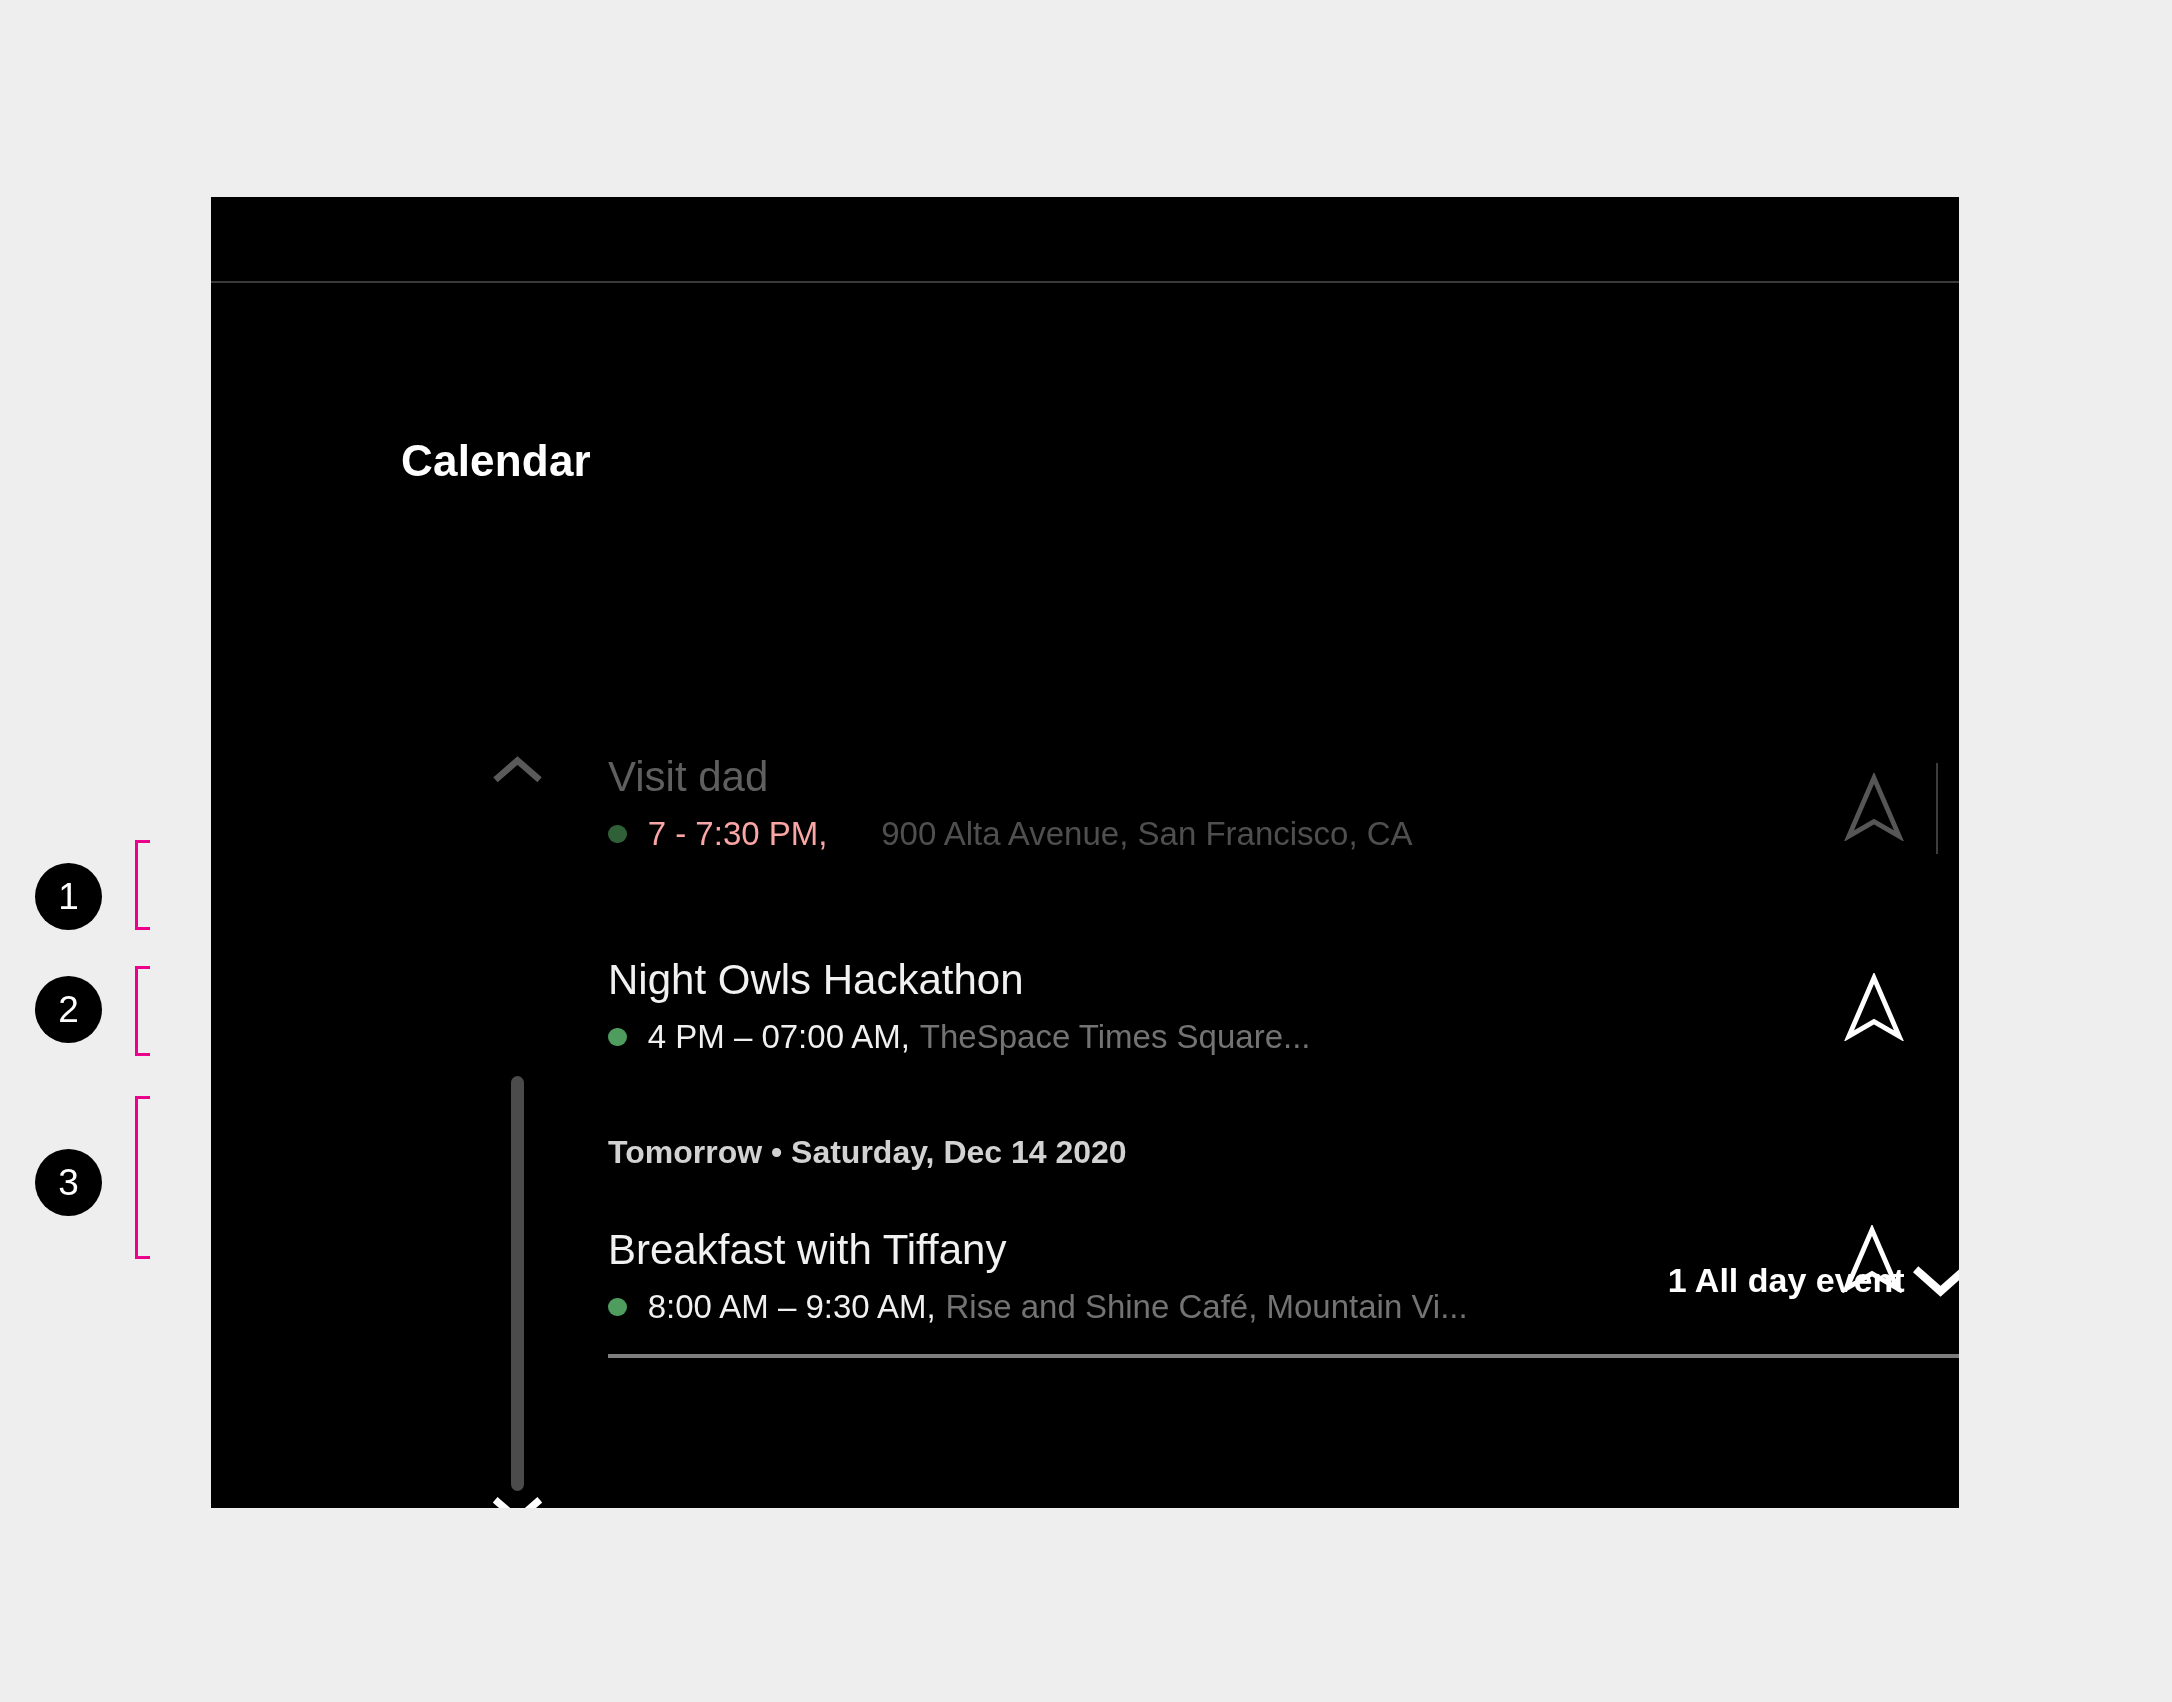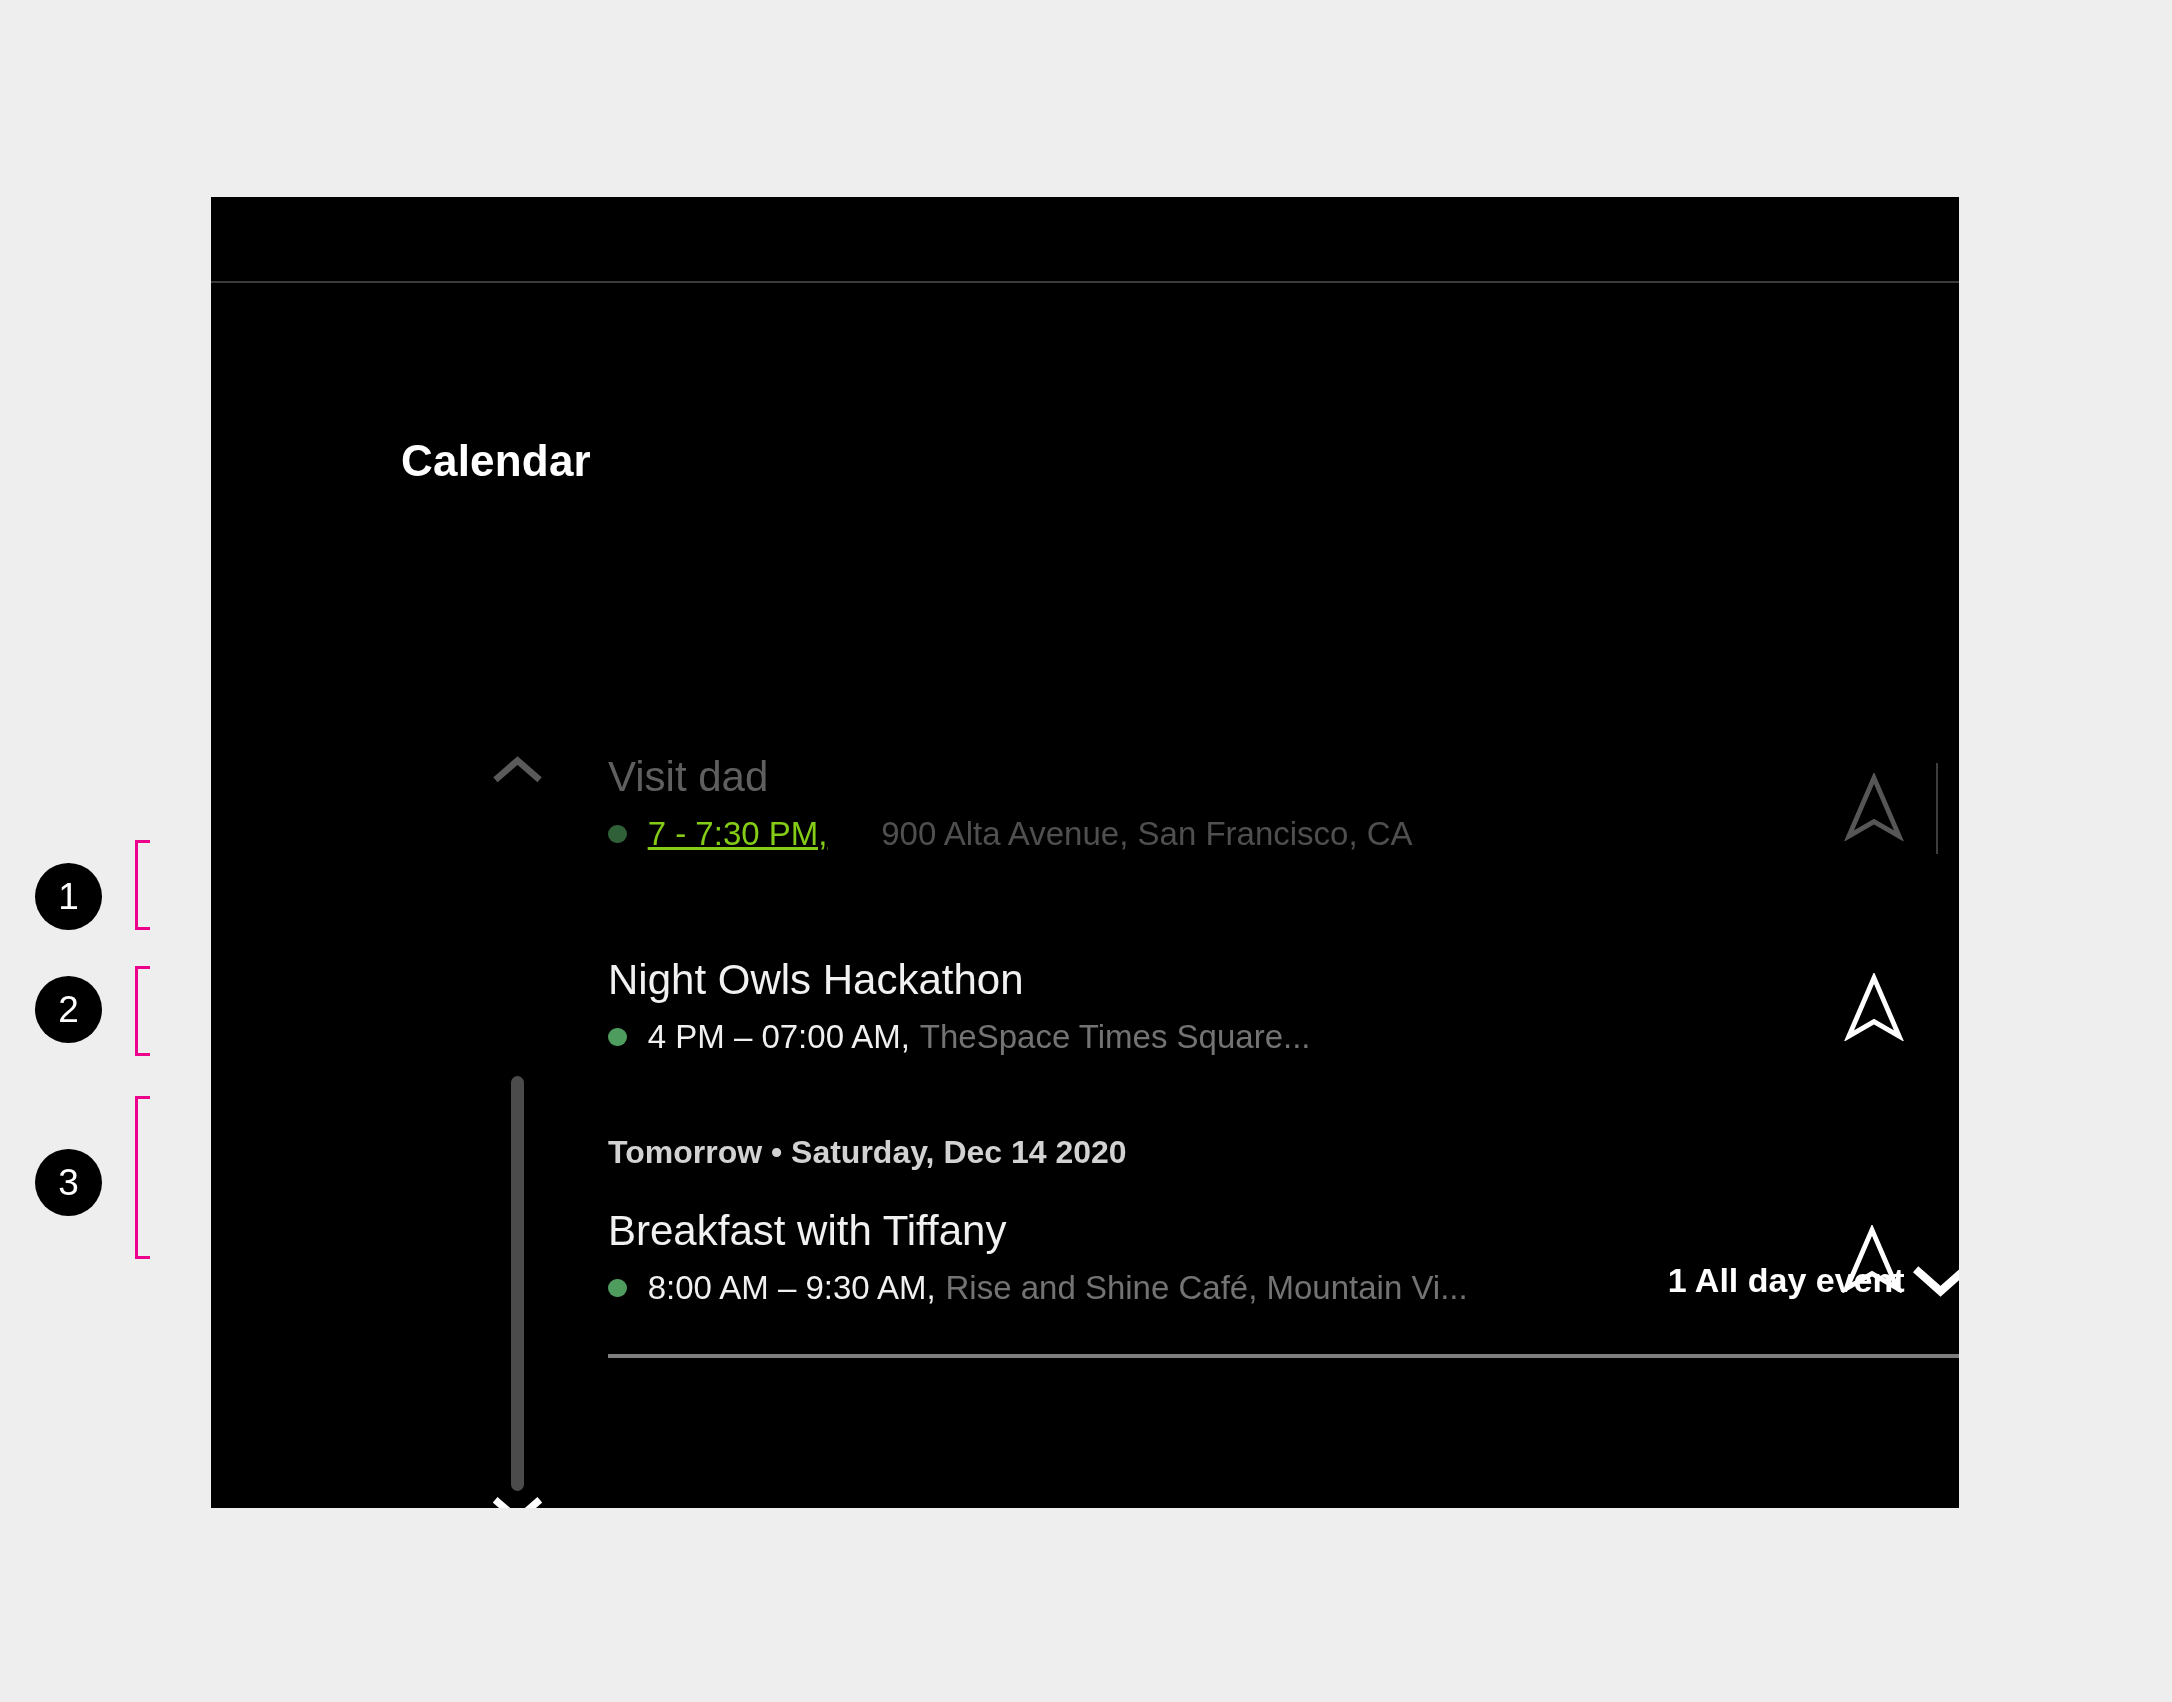--- a/index.html
+++ b/index.html
@@ -148,21 +148,21 @@
     font-size: 33px;
     color: #f0f0f0;
   }
   .sub-loc {
     font-size: 33px;
     color: #737373;
   }
 
   
   #event-row-0 .event-title { color: #5f5f5f; }
-  #event-row-0 .sub-time    { color: #84cc16; text-decoration: underline; }
+  #event-row-0 .sub-time    { color: #fca5a5; }
   #event-row-0 .sub-loc     { color: #4f4f4f; margin-left: 44px; }
   #event-row-0 .cal-dot     { background: #2f6038; }
 
   
   .row-actions {
     position: absolute;
     display: flex;
     align-items: center;
   }
   .icon-btn {
@@ -316,21 +316,21 @@
       <span id="all-day-label">1 All day event</span>
       <span id="all-day-chevron">
         <svg width="55" height="36" viewBox="0 0 68 44">
           <polyline points="7,12 34,36 61,12" fill="none" stroke="#ffffff" stroke-width="10" stroke-linecap="square" stroke-linejoin="miter"></polyline>
         </svg>
       </span>
     </div>
 
     <div id="section-separator"></div>
 
-    <div class="event-row" id="event-row-2" style="top:927px;">
+    <div class="event-row" id="event-row-2" style="top:946px;">
       <div class="event-title">Breakfast with Tiffany</div>
       <div class="event-sub">
         <span class="cal-dot"></span>
         <span class="sub-time">8:00 AM – 9:30 AM,</span>
         <span style="width:9.8px;"></span>
         <span class="sub-loc">Rise and Shine Café, Mountain Vi...</span>
       </div>
     </div>
     <div class="row-actions" style="left:1616px; top:933px;">
       <div class="icon-btn">

